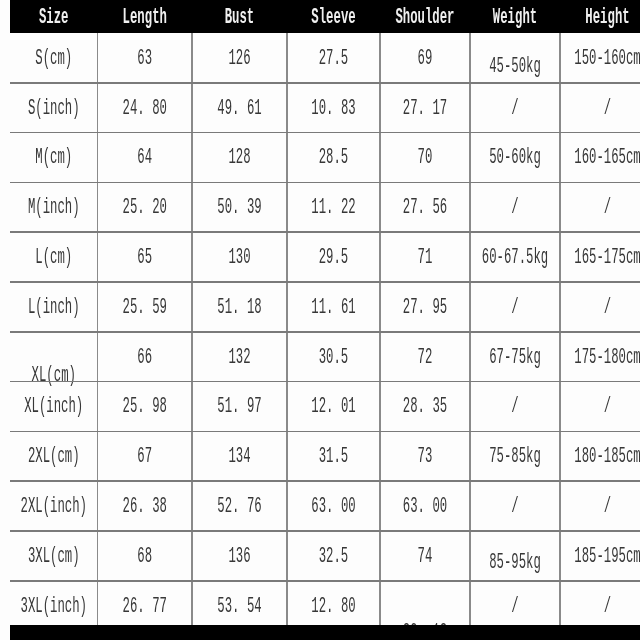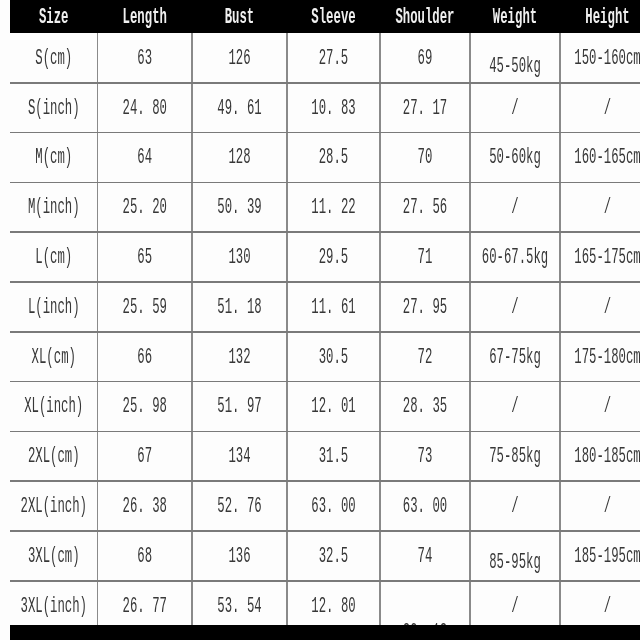--- a/index.html
+++ b/index.html
@@ -175,21 +175,21 @@
       <div class="cell" style="left: 370px; width: 90px; top: 282px; height: 49.8px;">
         <span class="txt">27. 95</span>
       </div>
       <div class="cell" style="left: 460px; width: 90px; top: 282px; height: 49.8px;">
         <span class="txt">/</span>
       </div>
       <div class="cell" style="left: 550px; width: 95px; top: 282px; height: 49.8px;">
         <span class="txt">/</span>
       </div>
       <div class="rowline" style="top: 331px;"></div>
-      <div class="cell" style="left: 0px; width: 87.5px; top: 331.8px; height: 49.8px;">
+      <div class="cell" style="left: 0px; width: 87.5px; top: 331.8px; height: 49.8px; align-items: flex-end;">
         <span class="txt">XL(cm)</span>
       </div>
       <div class="cell" style="left: 87.5px; width: 94.5px; top: 331.8px; height: 49.8px;">
         <span class="txt">66</span>
       </div>
       <div class="cell" style="left: 182px; width: 95px; top: 331.8px; height: 49.8px;">
         <span class="txt">132</span>
       </div>
       <div class="cell" style="left: 277px; width: 93px; top: 331.8px; height: 49.8px;">
         <span class="txt">30.5</span>

